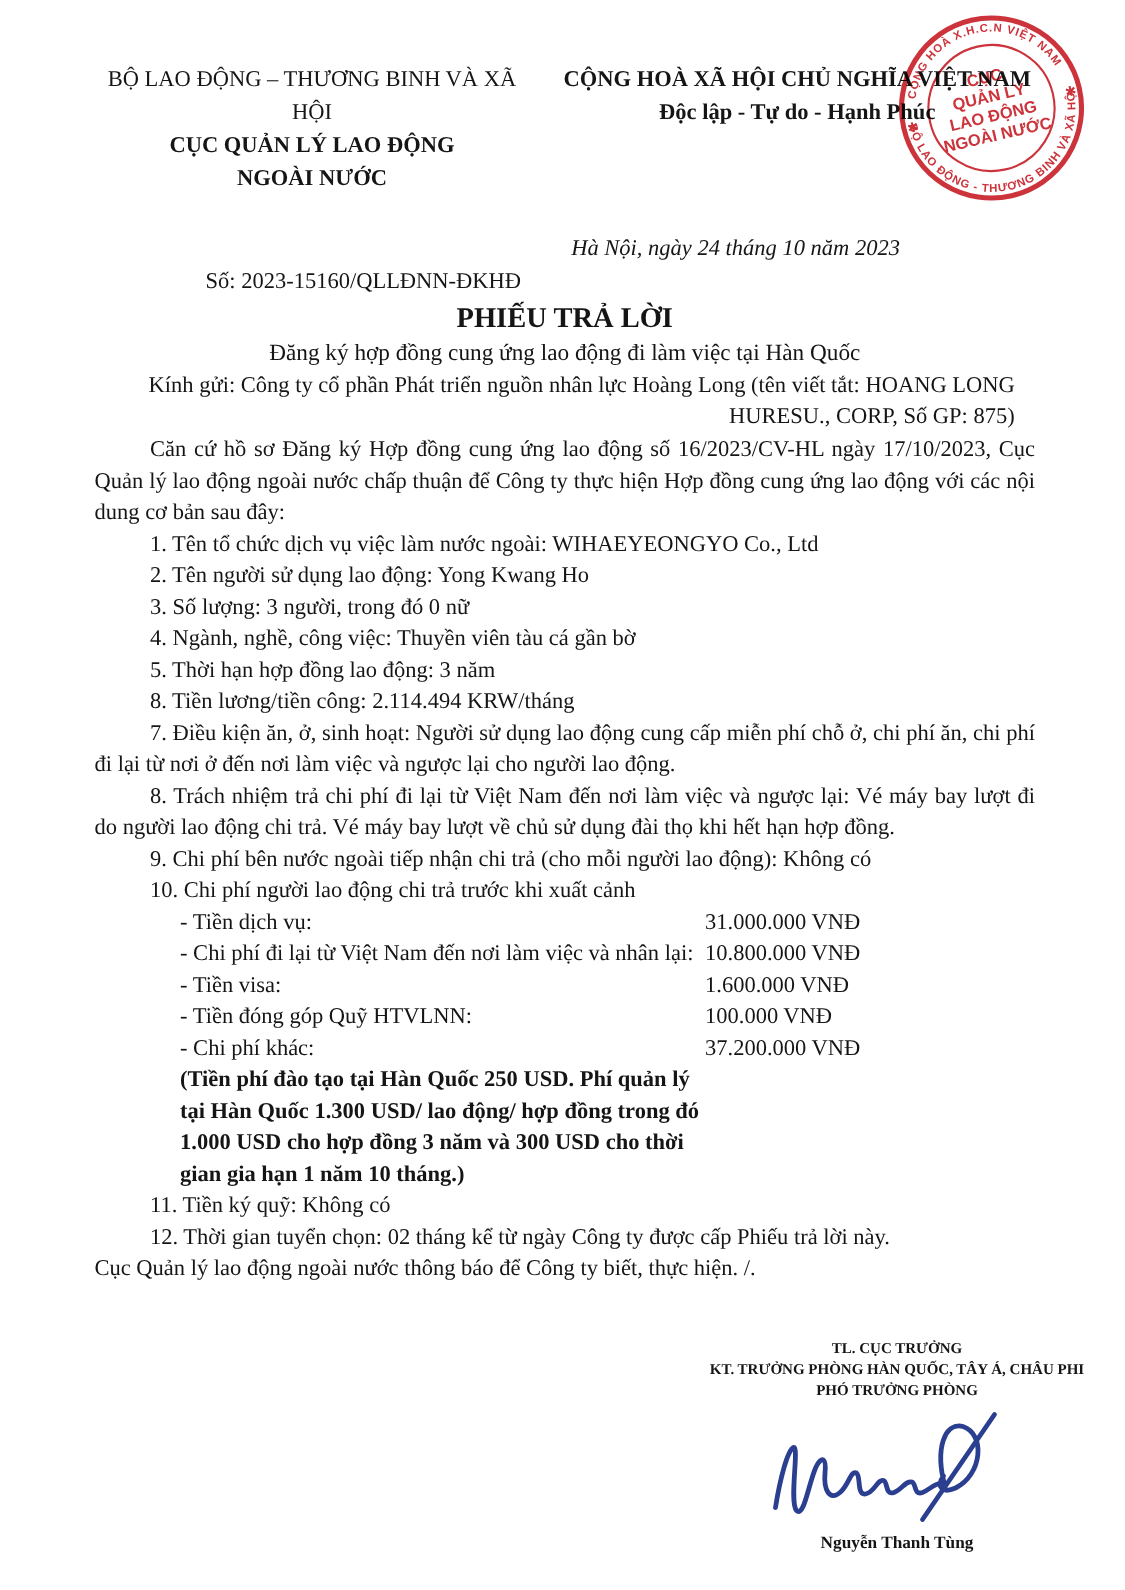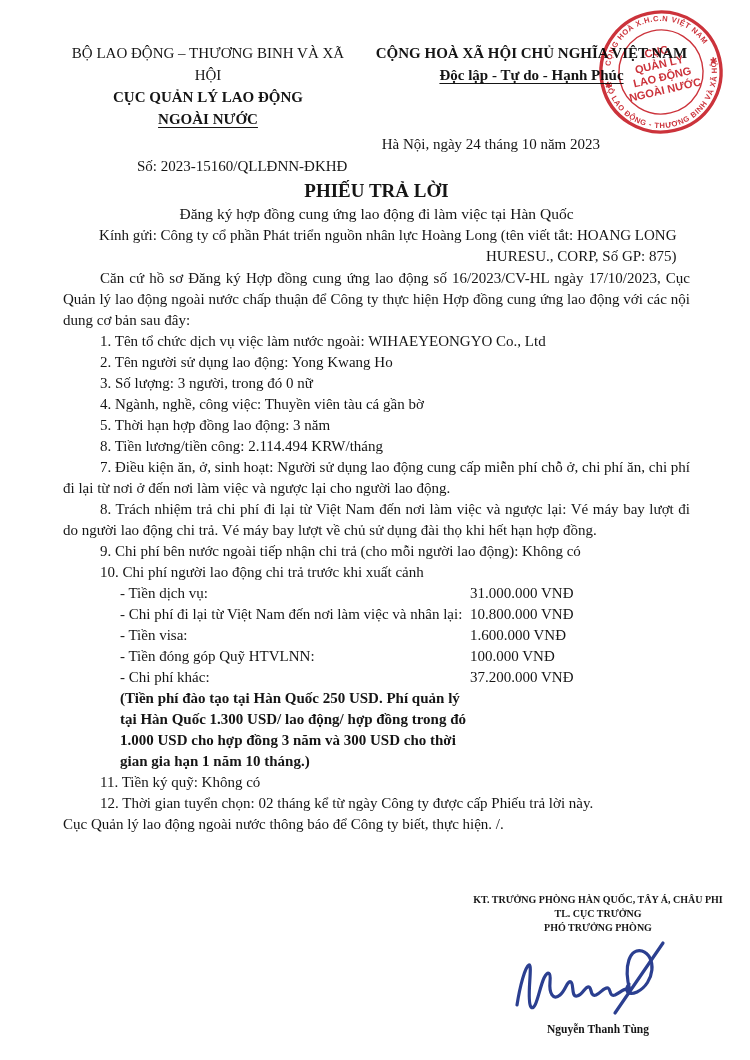--- a/index.html
+++ b/index.html
@@ -10,23 +10,23 @@
     color:#151515; font-size:15px; line-height:21px;
   }
   .page { position:relative; width:750px; height:872px; padding:42px 60px 16px 63px; }
 
   
   .header { display:flex; width:100%; }
   .hleft  { width:290px; text-align:center; line-height:22px; }
   .hright { flex:1; text-align:center; line-height:22px; padding-left:20px; }
   .h-reg  { font-weight:normal; }
   .h-bold { font-weight:bold; }
-  .h-underline { text-decoration:underline; text-underline-offset:3px; }
+  .h-underline { text-underline-offset:3px; }
 
-  .dateline { text-align:right; padding-right:90px; margin-top:4px; }
+  .dateline { text-align:right; padding-right:90px; font-style:italic; margin-top:26px; }
   .doc-number { margin-top:1px; padding-left:74px; }
 
   .title { text-align:center; font-weight:bold; font-size:19px; margin-top:3px; }
   .subtitle { text-align:center; font-weight:normal; font-size:15.5px; margin-top:2px; }
   .salutation { text-align:right; margin:1px auto 0 auto; max-width:600px; }
 
   .para { text-align:justify; text-indent:37px; margin-top:1px; }
   .item { text-align:justify; text-indent:37px; }
 
   .fee-row { position:relative; padding-left:57px; }
@@ -108,22 +108,22 @@
     <span class="fee-amount">37.200.000 VNĐ</span>
   </div>
 
   <div class="fee-note">(Tiền phí đào tạo tại Hàn Quốc 250 USD. Phí quản lý tại Hàn Quốc 1.300 USD/ lao động/ hợp đồng trong đó 1.000 USD cho hợp đồng 3 năm và 300 USD cho thời gian gia hạn 1 năm 10 tháng.)</div>
 
   <div class="item">11. Tiền ký quỹ: Không có</div>
   <div class="item">12. Thời gian tuyển chọn: 02 tháng kể từ ngày Công ty được cấp Phiếu trả lời này.</div>
   <div class="closing">Cục Quản lý lao động ngoài nước thông báo để Công ty biết, thực hiện. /.</div>
 
   <div class="sig-block">
+    <div class="sig-line">TL. CỤC TRƯỞNG</div>
     <div class="sig-line">KT. TRƯỞNG PHÒNG HÀN QUỐC, TÂY Á, CHÂU PHI</div>
-    <div class="sig-line">TL. CỤC TRƯỞNG</div>
     <div class="sig-line">PHÓ TRƯỞNG PHÒNG</div>
     <svg class="sig-svg" width="190" height="92" viewBox="0 0 190 92">
       <g fill="none" stroke="#2b3f90" stroke-width="3.2" stroke-linecap="round" stroke-linejoin="round">
         <path d="M14 74 C17 55 22 36 26 34 C30 33 23 70 28 76 C33 81 36 58 41 47 C45 39 48 41 47 51 C46 62 50 70 57 64 C63 59 64 49 68 51 C71 53 68 66 74 65 C80 64 82 55 86 56 C89 57 87 66 93 64 C98 62 101 56 105 57 C108 58 106 66 112 64 C117 62 121 57 125 58"></path>
         <path d="M127 60 C120 34 127 17 139 20 C154 25 152 52 134 61 C125 65 121 60 126 53"></path>
         <path d="M112 82 L160 12"></path>
       </g>
     </svg>
     <div class="sig-name">Nguyễn Thanh Tùng</div>
   </div>

